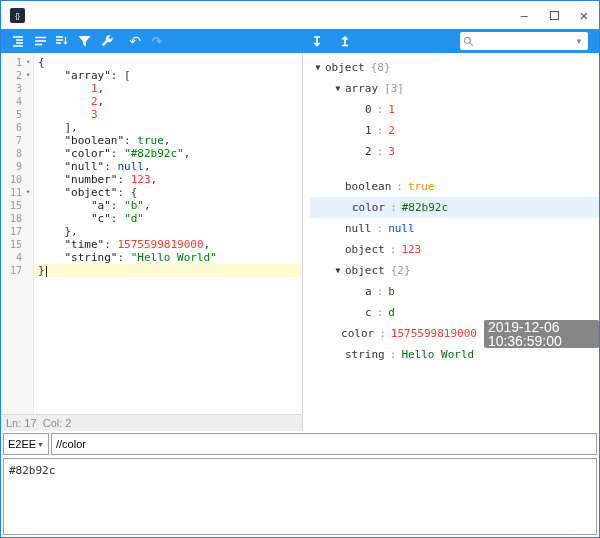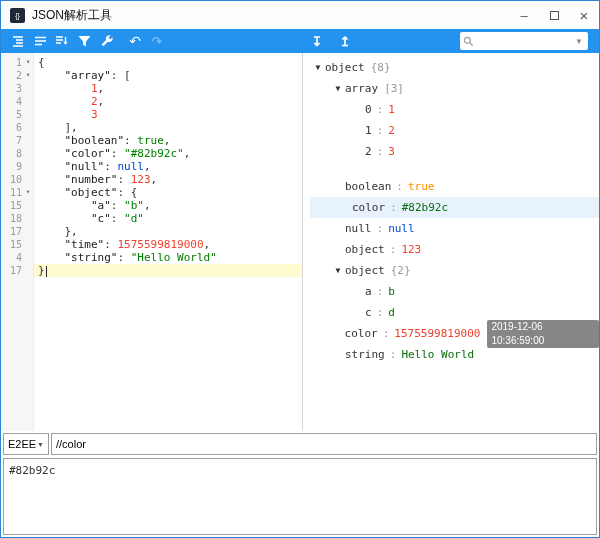--- a/index.html
+++ b/index.html
@@ -64,21 +64,21 @@
   .tree-row { height:21px; display:flex; align-items:center; }
   .tree-row.selected { background:#e8f2fc;margin-left:7px; }
   .tg { width:14px; text-align:center; font-size:8px; color:#333; cursor:pointer; }
   .t-key { color:#333; }
   .t-sep { color:#999; margin:0 5px; }
   .t-count { color:#999; margin-left:6px; }
   .v-num { color:#ee422e; }
   .v-str { color:#0a6b0a; }
   .v-bool { color:#ff8c00; }
   .v-null { color:#004ed0; }
-  .t-badge { margin-left:7px; background:#868686; color:#fff; font-size:10px; line-height:14px;
+  .t-badge { margin-left:7px; background:#868686; color:#fff; font-size:14px; line-height:14px;
              padding:0 4px; border-radius:2px; font-family:"Liberation Sans",sans-serif; }
   
   .query-bar { height:22px; margin:2px 2px 0 2px; display:flex; gap:2px; }
   .mode-select { width:46px; border:1px solid #9f9f9f; display:flex; align-items:center;
                  justify-content:space-between; padding:0 4px; font-size:11px; background:#fff;
                  cursor:pointer; }
   .sel-arrow { font-size:7px; color:#555; }
   .query-input { flex:1; border:1px solid #9f9f9f; font-size:11px; padding:0 4px; outline:none;
                  font-family:"Liberation Sans",sans-serif; }
   .result-box { margin:3px 2px 2px 2px; height:77px; border:1px solid #9f9f9f;
@@ -86,21 +86,20 @@
                 padding:5px; white-space:pre; background:#fff; }
   svg { display:block; }
 </style>
 </head>
 <body>
 
 <div class="titlebar">
   <div class="app-icon">
     <span>{}</span>
   </div>
-  <div class="title">JSON解析工具</div>
   <div class="win-controls">
     <div class="win-btn">–</div>
     <div class="win-btn">
       <span class="max-box"></span>
     </div>
     <div class="win-btn close">×</div>
   </div>
 </div>
 
 <div class="toolbar">
@@ -235,20 +234,23 @@
           <div class="code-line"><span class="tk-p">    </span><span class="tk-k">"number"</span><span class="tk-p">: </span><span class="tk-n">123</span><span class="tk-p">,</span></div>
           <div class="code-line"><span class="tk-p">    </span><span class="tk-k">"object"</span><span class="tk-p">: </span><span class="tk-p">{</span></div>
           <div class="code-line"><span class="tk-p">        </span><span class="tk-k">"a"</span><span class="tk-p">: </span><span class="tk-s">"b"</span><span class="tk-p">,</span></div>
           <div class="code-line"><span class="tk-p">        </span><span class="tk-k">"c"</span><span class="tk-p">: </span><span class="tk-s">"d"</span></div>
           <div class="code-line"><span class="tk-p">    },</span></div>
           <div class="code-line"><span class="tk-p">    </span><span class="tk-k">"time"</span><span class="tk-p">: </span><span class="tk-n">1575599819000</span><span class="tk-p">,</span></div>
           <div class="code-line"><span class="tk-p">    </span><span class="tk-k">"string"</span><span class="tk-p">: </span><span class="tk-s">"Hello World"</span></div>
           <div class="code-line active"><span class="tk-p">}</span><span class="caret"></span></div>
         </div>
     </div>
+    <div class="statusbar">
+      <span style="white-space:pre">Ln: 17  Col: 2</span>
+    </div>
   </div>
   <div class="tree-pane">
     <div class="tree">
         <div class="tree-row" style="padding-left: 8px;">
           <span class="tg">▼</span>
           <span class="t-key">object</span>
           <span class="t-count">{8}</span>
         </div>
         <div class="tree-row" style="padding-left: 28px;">
           <span class="tg">▼</span>

